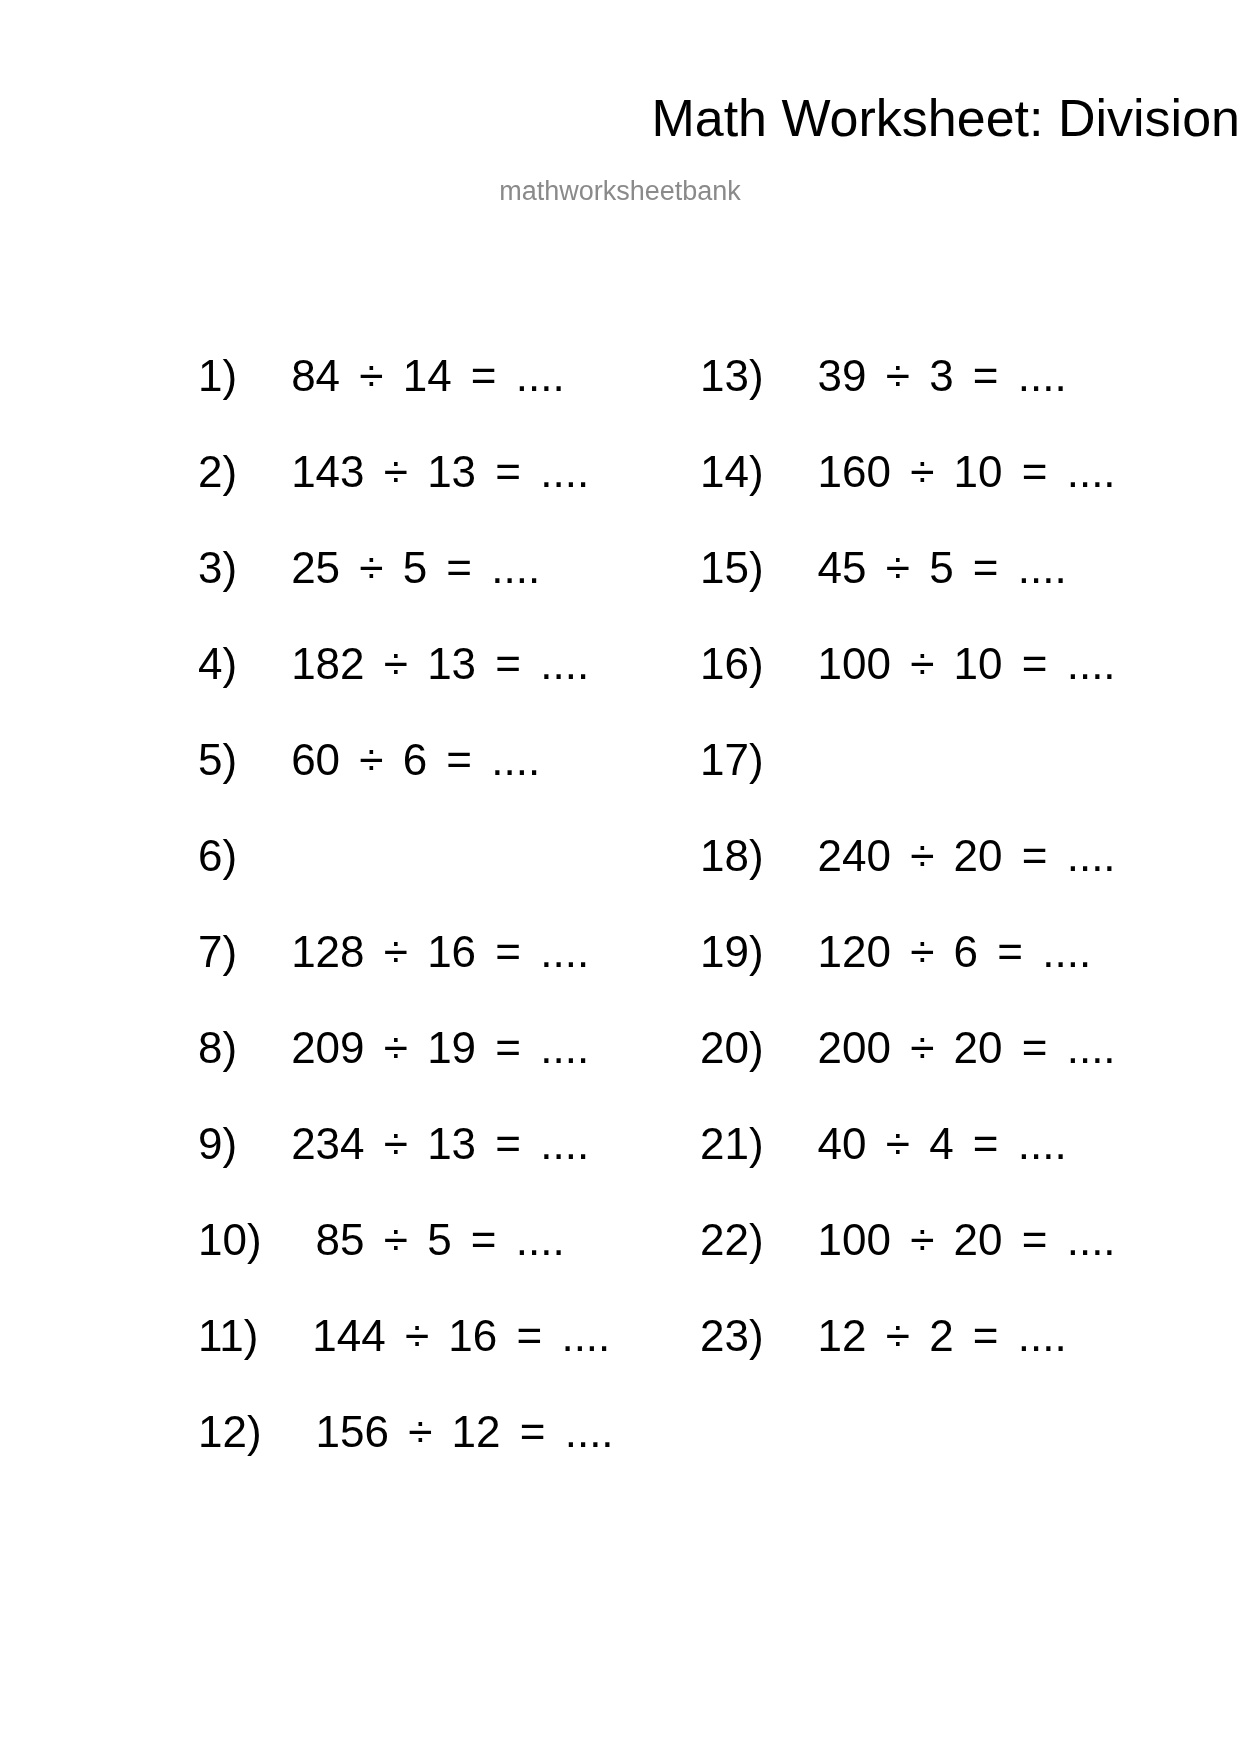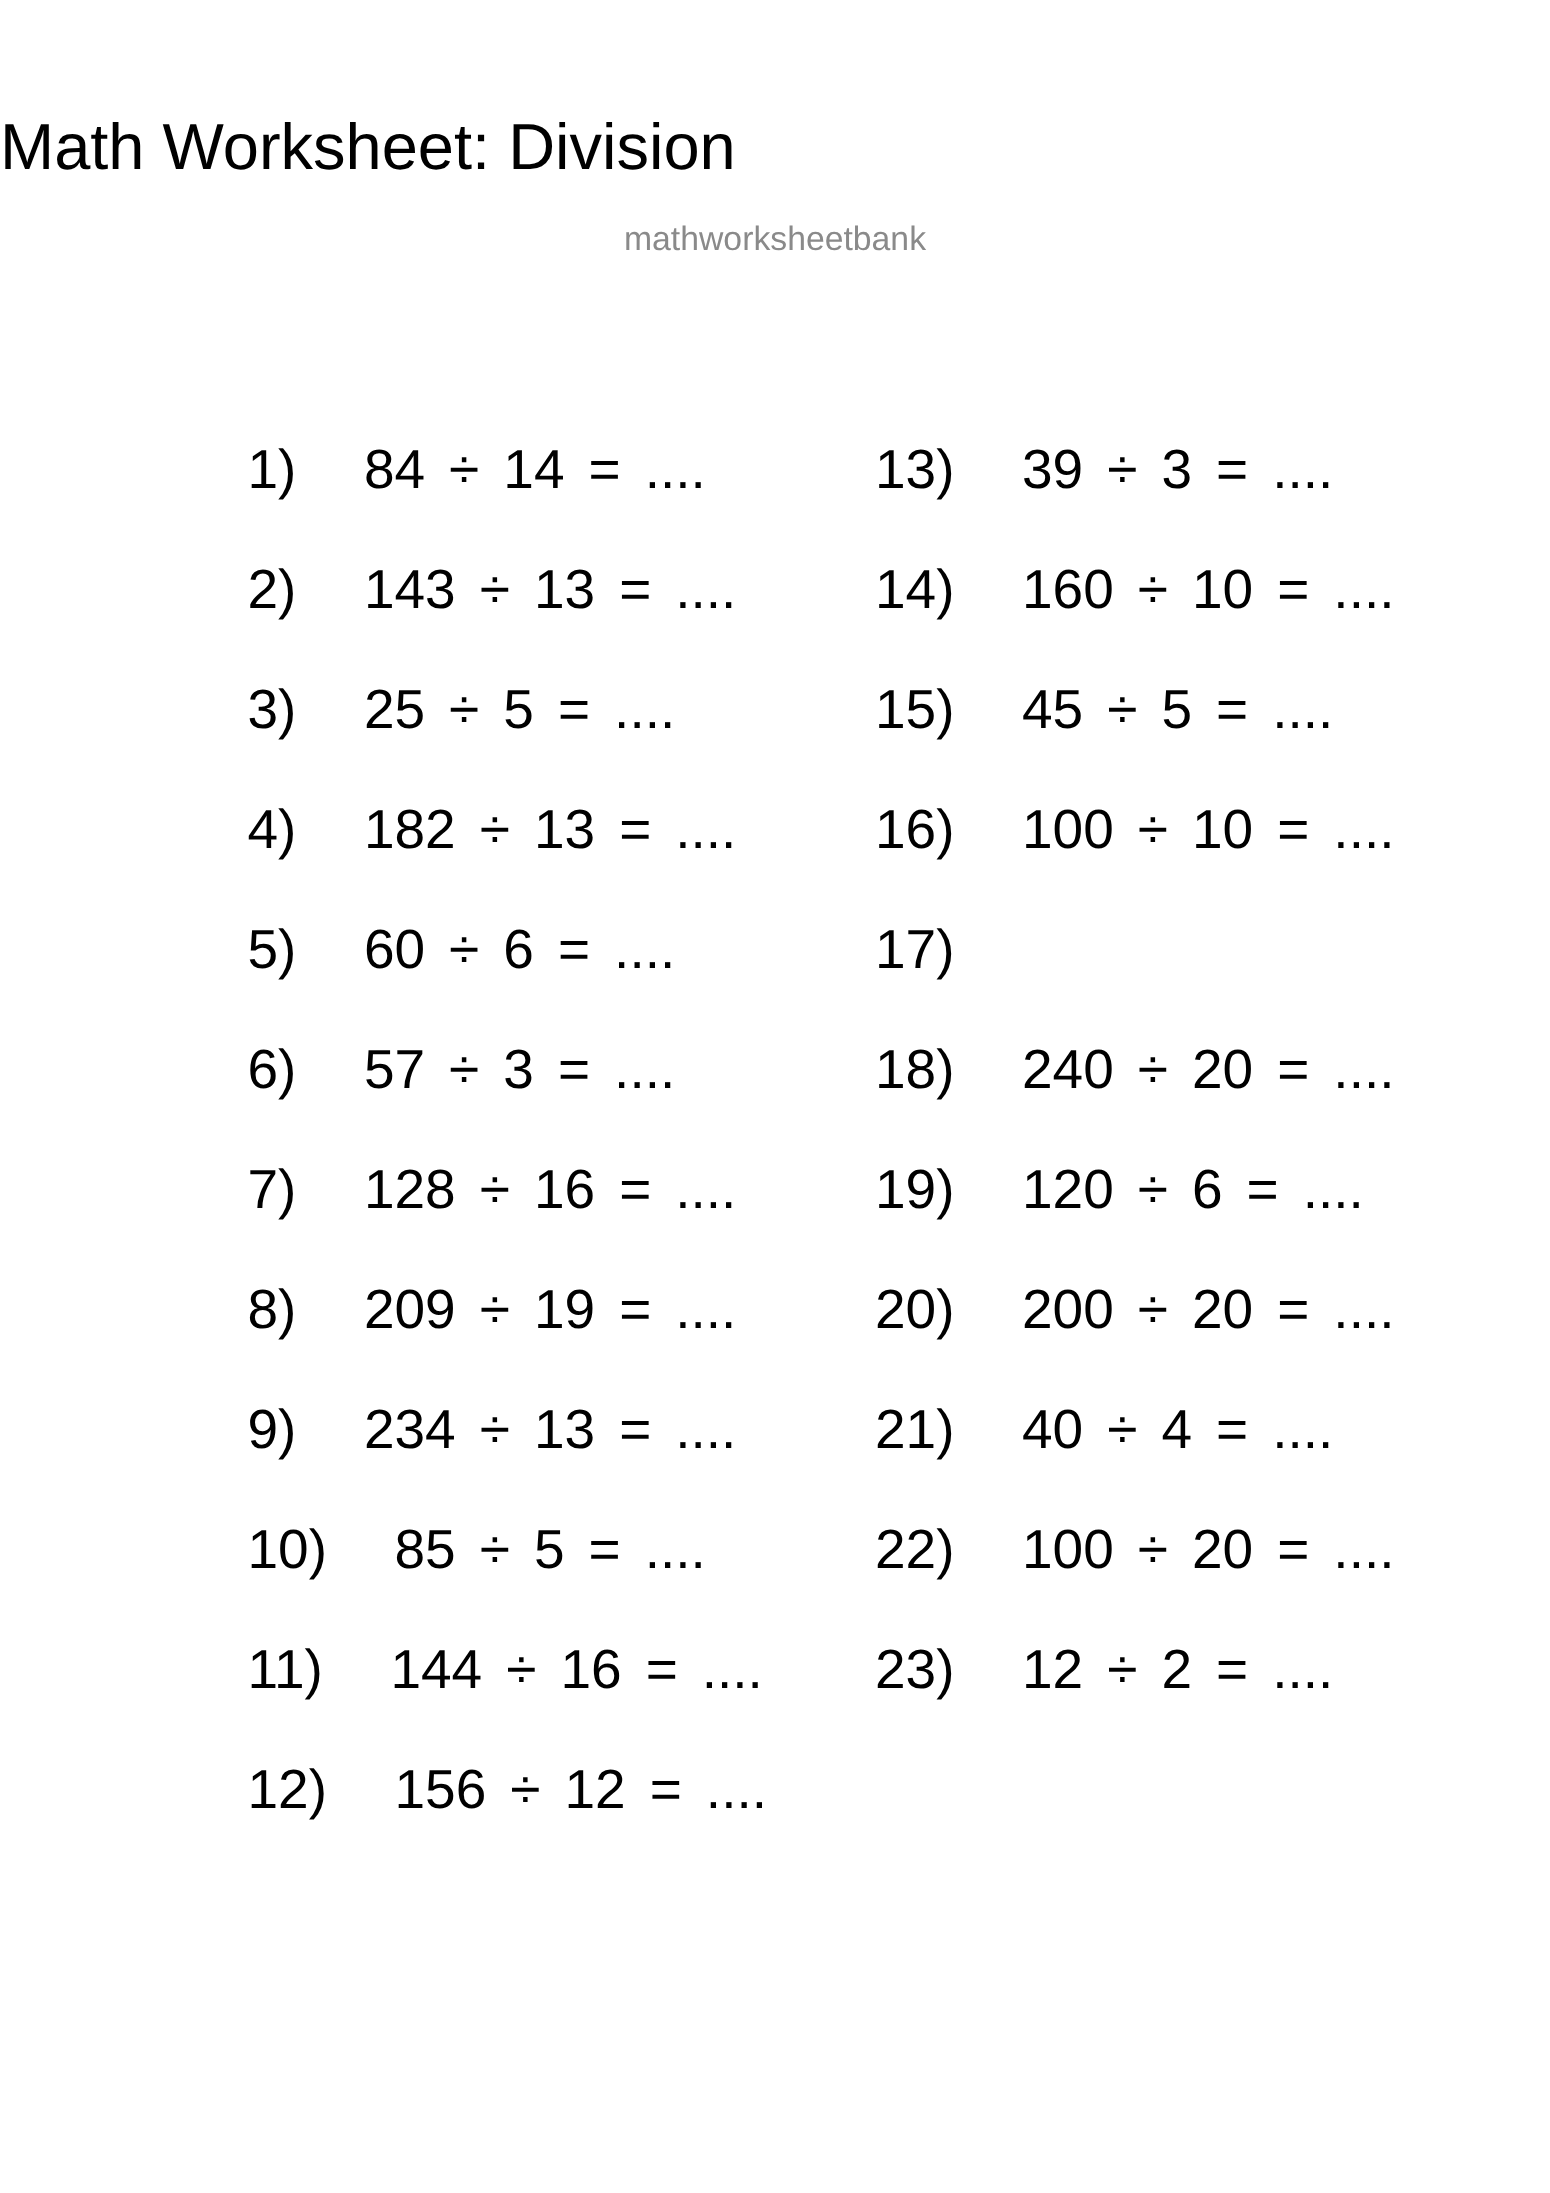--- a/index.html
+++ b/index.html
@@ -11,21 +11,21 @@
     background: var(--background, #ffffff);
     font-family: "Liberation Sans", sans-serif;
   }
   .sheet { position: absolute; inset: 0; }
   .title {
     position: absolute;
     top: 88px;
     left: 0;
     width: 100%;
     margin: 0;
-    text-align: left;
+    text-align: right;
     font-size: 52px;
     font-weight: 400;
     color: var(--title-text, #000000);
     white-space: nowrap;
   }
   .subtitle {
     position: absolute;
     top: 176px;
     left: 0;
     width: 100%;
@@ -80,21 +80,20 @@
     <span class="p-expr">182 ÷ 13 = ....</span>
   </div>
 
   <div class="problem">
     <span class="p-num">5)</span>
     <span class="p-expr">60 ÷ 6 = ....</span>
   </div>
 
   <div class="problem">
     <span class="p-num">6)</span>
-    <span class="p-expr">57 ÷ 3 = ....</span>
   </div>
 
   <div class="problem">
     <span class="p-num">7)</span>
     <span class="p-expr">128 ÷ 16 = ....</span>
   </div>
 
   <div class="problem">
     <span class="p-num">8)</span>
     <span class="p-expr">209 ÷ 19 = ....</span>

